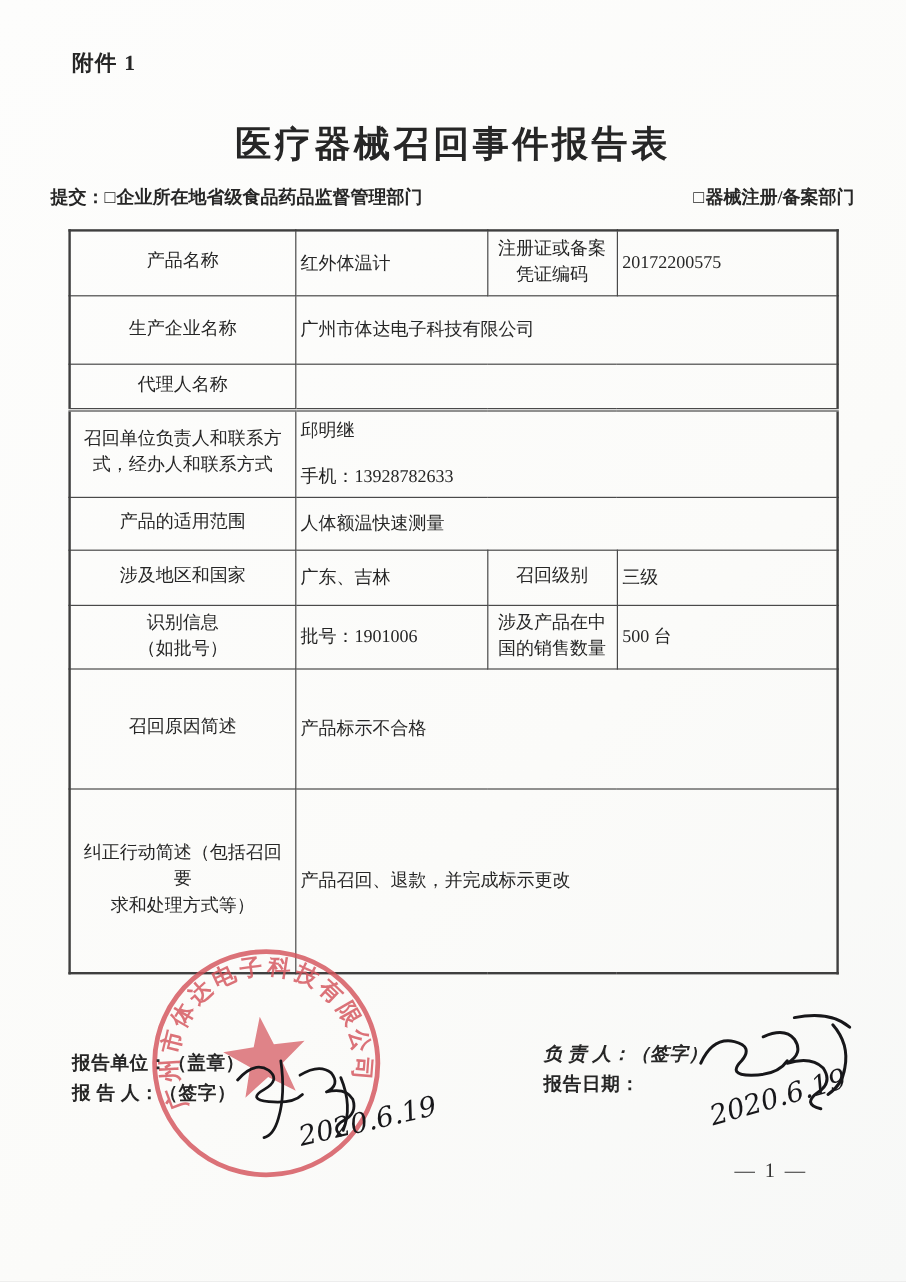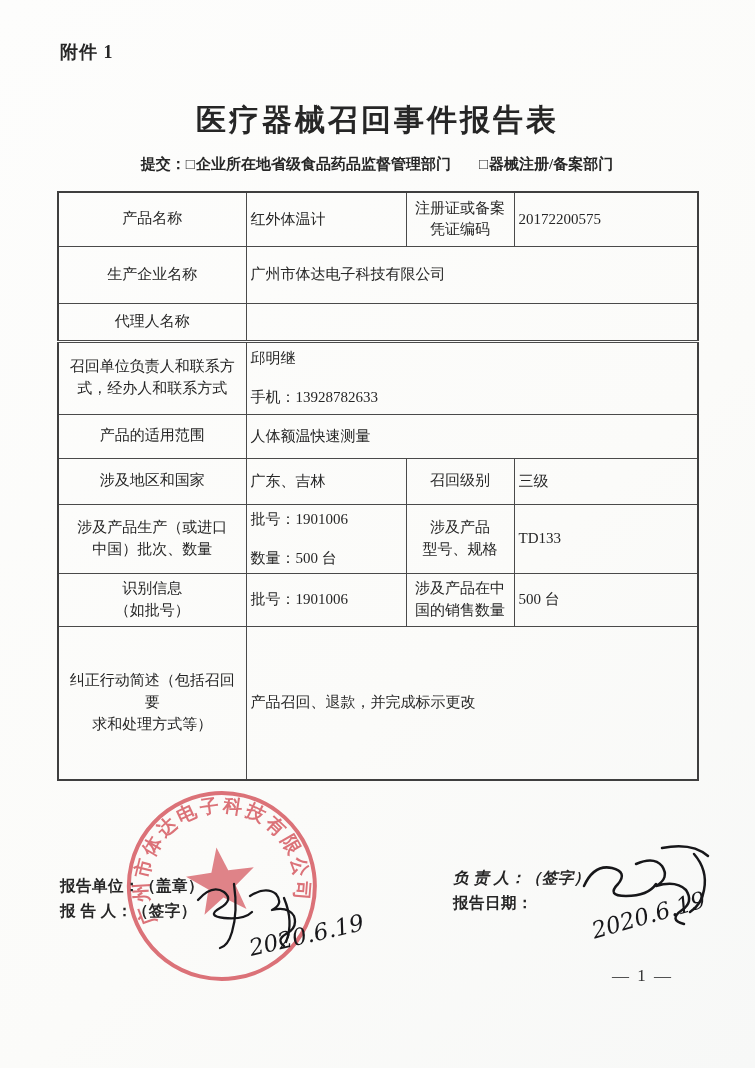--- a/index.html
+++ b/index.html
@@ -14,21 +14,21 @@
   .attachment{
     position:absolute;left:60px;top:40px;
     font-size:18px;font-weight:600;letter-spacing:1px;
   }
   .title{
     position:absolute;left:0;top:100px;width:100%;
     text-align:center;font-size:30px;font-weight:700;letter-spacing:3px;
   }
   .submit-line{
     position:absolute;left:42px;top:155px;width:670px;
-    display:flex;justify-content:center;
+    display:flex;justify-content:space-between;
     font-size:15px;font-weight:700;gap:28px;
   }
   .checkbox{font-weight:400;margin-right:1px;}
   table.form{
     position:absolute;left:57px;top:191px;
     width:640px;border-collapse:collapse;table-layout:fixed;
     font-size:15px;
     border-radius:31px;
   }
   table.form{border:2px solid #3f3f3f;}
@@ -123,46 +123,35 @@
     <tr style="height:44px">
       <td class="lbl">产品的适用范围</td>
       <td class="val-left" colspan="3">人体额温快速测量</td>
     </tr>
     <tr style="height:46px">
       <td class="lbl">涉及地区和国家</td>
       <td class="val-center">广东、吉林</td>
       <td class="lbl">召回级别</td>
       <td class="val-center">三级</td>
     </tr>
-    <tr style="height:69px">
-      <td class="lbl">
-        <div>涉及产品生产（或进口</div>
-        <div>中国）批次、数量</div>
-      </td>
-      <td class="val-left pad30">
-        <div>批号：1901006</div>
-        <div class="gap-top">数量：500 台</div>
-      </td>
-      <td class="lbl">
-        <div>涉及产品</div>
-        <div>型号、规格</div>
-      </td>
-      <td class="val-center">TD133</td>
-    </tr>
     <tr style="height:53px">
       <td class="lbl">
         <div>识别信息</div>
         <div>（如批号）</div>
       </td>
       <td class="val-left pad30">批号：1901006</td>
       <td class="lbl">
         <div>涉及产品在中</div>
         <div>国的销售数量</div>
       </td>
       <td class="val-center">500 台</td>
+    </tr>
+    <tr style="height:100px">
+      <td class="lbl">召回原因简述</td>
+      <td class="val-left" colspan="3">产品标示不合格</td>
     </tr>
     <tr style="height:154px">
       <td class="lbl">
         <div>纠正行动简述（包括召回要</div>
         <div>求和处理方式等）</div>
       </td>
       <td class="val-left" colspan="3">产品召回、退款，并完成标示更改</td>
     </tr>
   </tbody>
     </table>

